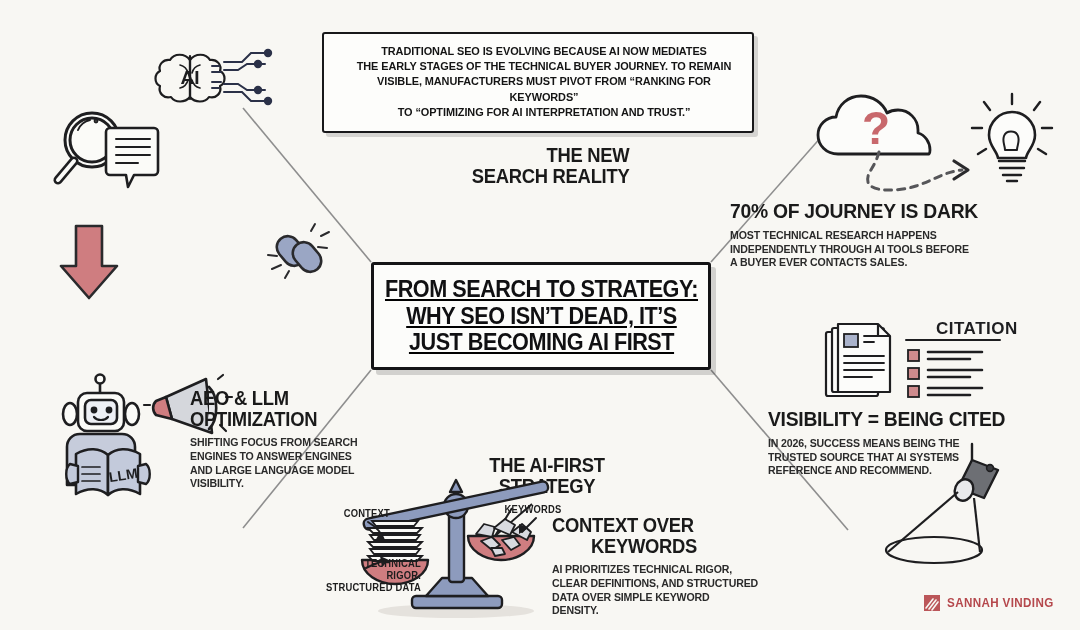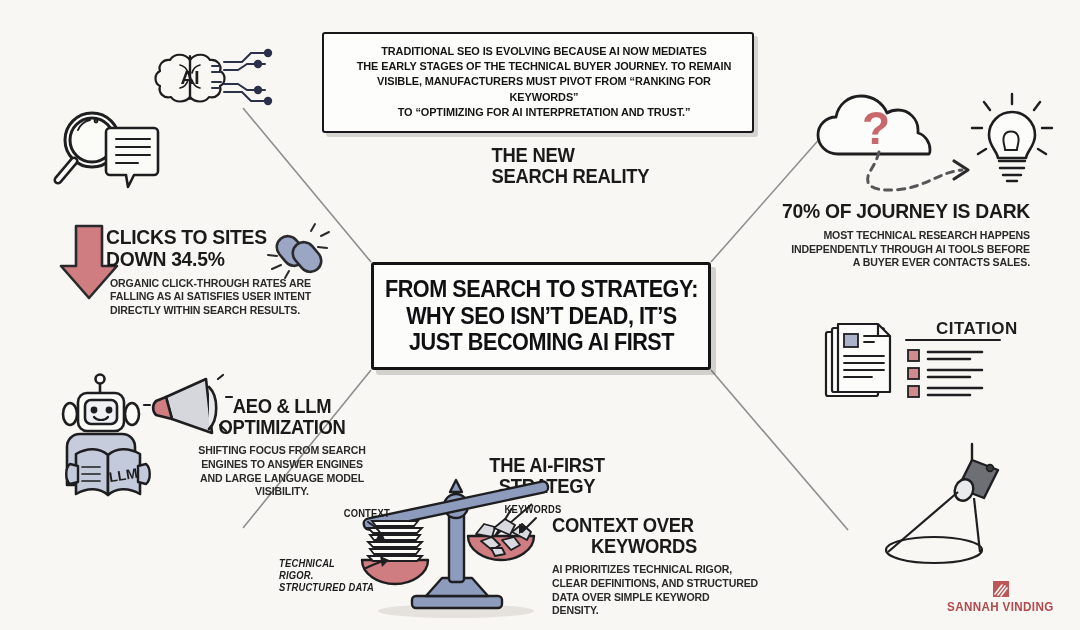--- a/index.html
+++ b/index.html
@@ -76,40 +76,41 @@
   
   #title-card {
     left: 371px; top: 262px; width: 340px; height: 108px;
     background: #fcfcfa;
     border: 3px solid #141416;
     box-sizing: border-box;
     display: flex; align-items: center; justify-content: center;
     box-shadow: 5px 5px 0 rgba(40,40,40,0.18);
     border-radius: 3px;
     z-index: 6;
+    text-decoration: underline;
   }
   #title-card .tt {
     font-weight: bold;
     font-size: 23px;
     line-height: 1.17;
     text-align: center;
     color: #101012;
     text-transform: uppercase;
     letter-spacing: -0.5px;
     transform: scaleX(0.94);
   }
 
   
   .h-lg { font-size: 21px; }
   .h-md { font-size: 20px; }
 
   
   #brand {
     right: 22px; bottom: 16px;
-    display: flex; align-items: center; gap: 0; flex-direction: column;
+    display: flex; align-items: center; gap: 0;
   }
   #brand .bname {
     color: #b5484c;
     font-weight: bold;
     font-size: 12.5px;
     letter-spacing: 0.4px;
     text-transform: uppercase;
     transform: scaleX(0.93);
   }
 
@@ -185,28 +186,20 @@
     <g fill="none" stroke="#2a2a2c" stroke-width="2.4" stroke-linecap="round">
       <g stroke="#2a2a2c" fill="#9aa6c4">
         <rect x="14" y="12" width="22" height="32" rx="11" transform="rotate(-40 25 28)" stroke-width="2.6"></rect>
         <rect x="30" y="18" width="22" height="32" rx="11" transform="rotate(-40 41 34)" stroke-width="2.6"></rect>
       </g>
       <path d="M45 8l4-7M55 13l8-4M52 24l9 1" stroke-width="2"></path>
       <path d="M23 48l-4 7M15 42l-9 4M11 33l-9-1" stroke-width="2"></path>
     </g>
   </svg>
 
-  <div class="abs" style="left:106px;top:226px;width:240px;">
-    <div class="headline h-lg">CLICKS TO SITES</div>
-    <div class="headline h-lg">DOWN 34.5%</div>
-    <div style="height:6px;"></div>
-    <div class="body" style="margin-left:4px;">ORGANIC CLICK-THROUGH RATES ARE</div>
-    <div class="body" style="margin-left:4px;">FALLING AS AI SATISFIES USER INTENT</div>
-    <div class="body" style="margin-left:4px;">DIRECTLY WITHIN SEARCH RESULTS.</div>
-  </div>
 
   <svg class="abs" style="left:56px;top:372px;" width="130" height="126" viewBox="0 0 130 126">
     <g fill="#fbfbf8" stroke="#1e1e20" stroke-width="2.6" stroke-linejoin="round" stroke-linecap="round">
       <path d="M44 10v10" fill="none"></path>
       <circle cx="44" cy="7" r="4.5"></circle>
       <rect x="22" y="21" width="46" height="38" rx="9"></rect>
       <rect x="29" y="28" width="32" height="24" rx="6" fill="#eef0f5"></rect>
       <ellipse cx="14" cy="42" rx="7" ry="11"></ellipse>
       <ellipse cx="76" cy="42" rx="7" ry="11"></ellipse>
       <path d="M24 62h42c8 0 13 6 13 13v38H11V75c0-7 5-13 13-13z" fill="#c6ccdb"></path>
@@ -236,31 +229,31 @@
       <path d="M26 22 L66 4 L72 58 L32 44 Z" fill="#d5d7dc"></path>
       <path d="M26 22 L32 44 L16 40 a10 10 0 0 1 0 -14 Z" fill="#cf7d80"></path>
       <path d="M10 30 h-6" fill="none" stroke-width="2.2"></path>
       <path d="M69 12 a14 24 0 0 1 0 42" fill="#e6e7ea"></path>
     </g>
     <g stroke="#1e1e20" stroke-width="2.2" stroke-linecap="round" fill="none">
       <path d="M78 4l5-4M86 22h6M80 50l6 6"></path>
     </g>
   </svg>
 
-  <div class="abs" style="left:190px;top:396px;width:200px;text-align:center;">
+  <div class="abs" style="left:190px;top:388px;width:200px;">
     <div class="headline h-md">AEO &amp; LLM</div>
     <div class="headline h-md">OPTIMIZATION</div>
     <div style="height:6px;"></div>
     <div class="body">SHIFTING FOCUS FROM SEARCH</div>
     <div class="body">ENGINES TO ANSWER ENGINES</div>
     <div class="body">AND LARGE LANGUAGE MODEL</div>
     <div class="body">VISIBILITY.</div>
   </div>
 
-  <div class="abs" style="left:484px;top:145px;width:190px;text-align:left;">
+  <div class="abs" style="left:447px;top:145px;width:190px;text-align:right;">
     <div class="headline h-md center">THE NEW</div>
     <div class="headline h-md center">SEARCH REALITY</div>
   </div>
 
   <div class="abs" id="title-card">
     <div>
       <div class="tt">FROM SEARCH TO STRATEGY:</div>
       <div class="tt">WHY SEO ISN’T DEAD, IT’S</div>
       <div class="tt">JUST BECOMING AI FIRST</div>
     </div>
@@ -283,21 +276,21 @@
     <g fill="#fcfcfa" stroke="#1e1e20" stroke-width="2.6" stroke-linejoin="round" stroke-linecap="round">
       <path d="M200 24a23 23 0 0 1 23 23c0 11-8 16-9 23h-28c-1-7-9-12-9-23a23 23 0 0 1 23-23z"></path>
       <path d="M187 73h26M188 80h24M191 87h18M195 93h10" fill="none" stroke-width="2.4"></path>
       <path d="M192 48c2-6 12-6 14 0 2 6-1 9-1 14h-12c0-5-3-8-1-14" fill="none" stroke-width="2"></path>
     </g>
     <g stroke="#1e1e20" stroke-width="2.4" stroke-linecap="round">
       <path d="M200 6v10M172 14l6 8M228 14l-6 8M160 40h10M230 40h10M166 66l8-5M234 66l-8-5"></path>
     </g>
   </svg>
 
-  <div class="abs" style="left:742px;top:200px;width:300px;text-align:right;">
+  <div class="abs" style="left:718px;top:200px;width:300px;text-align:left;">
     <div class="headline h-lg center">70% OF JOURNEY IS DARK</div>
     <div style="height:7px;"></div>
     <div class="body center">MOST TECHNICAL RESEARCH HAPPENS</div>
     <div class="body center">INDEPENDENTLY THROUGH AI TOOLS BEFORE</div>
     <div class="body center">A BUYER EVER CONTACTS SALES.</div>
   </div>
 
   <svg class="abs" style="left:818px;top:312px;" width="200" height="92" viewBox="0 0 200 92">
     <g fill="#fcfcfa" stroke="#1e1e20" stroke-width="2.2" stroke-linejoin="round">
       <rect x="8" y="20" width="52" height="64" rx="2"></rect>
@@ -317,20 +310,27 @@
       <rect x="90" y="56" width="11" height="11" fill="#cf8b8d" stroke="#1e1e20" stroke-width="1.8"></rect>
       <rect x="90" y="74" width="11" height="11" fill="#cf8b8d" stroke="#1e1e20" stroke-width="1.8"></rect>
       <g stroke="#1e1e20" stroke-width="2.6" stroke-linecap="round">
         <path d="M110 40h54M110 47h42"></path>
         <path d="M110 58h54M110 65h42"></path>
         <path d="M110 76h54M110 83h42"></path>
       </g>
     </g>
   </svg>
 
+  <div class="abs" style="left:768px;top:408px;width:260px;">
+    <div class="headline h-lg">VISIBILITY = BEING CITED</div>
+    <div style="height:7px;"></div>
+    <div class="body">IN 2026, SUCCESS MEANS BEING THE</div>
+    <div class="body">TRUSTED SOURCE THAT AI SYSTEMS</div>
+    <div class="body">REFERENCE AND RECOMMEND.</div>
+  </div>
 
   <svg class="abs" style="left:880px;top:440px;" width="170" height="140" viewBox="0 0 170 140">
     <path d="M92 4v16" stroke="#1e1e20" stroke-width="2.4" stroke-linecap="round"></path>
     <g fill="#6d6f74" stroke="#1e1e20" stroke-width="2.4" stroke-linejoin="round">
       <path d="M92 20 L118 30 L104 58 L78 48 Z"></path>
       <ellipse cx="84" cy="50" rx="9" ry="11" transform="rotate(22 84 50)" fill="#e9eaec"></ellipse>
     </g>
     <circle cx="110" cy="28" r="3.4" fill="#3a3b3f" stroke="#1e1e20" stroke-width="1.6"></circle>
     <g fill="none" stroke="#1e1e20" stroke-width="2.2" stroke-linejoin="round">
       <path d="M78 52 L8 112"></path>
@@ -395,21 +395,21 @@
   </svg>
 
   <div class="abs" style="left:322px;top:508px;width:70px;text-align:right;">
     <div class="minilabel">CONTEXT</div>
   </div>
 
   <div class="abs" style="left:488px;top:504px;width:90px;text-align:center;">
     <div class="minilabel">KEYWORDS</div>
   </div>
 
-  <div class="abs" style="left:275px;top:558px;width:135px;text-align:left;font-style:italic;">
+  <div class="abs" style="left:290px;top:558px;width:135px;text-align:right;">
     <div class="minilabel">TECHNICAL</div>
     <div class="minilabel">RIGOR.</div>
     <div class="minilabel">STRUCTURED DATA</div>
   </div>
 
   <div class="abs" style="left:552px;top:492px;width:230px;margin-top:23px;">
     <div class="headline h-md" style="text-align:left;">CONTEXT OVER</div>
     <div class="headline h-md" style="text-align:center;padding-right:30px;">KEYWORDS</div>
     <div style="height:6px;"></div>
     <div class="body">AI PRIORITIZES TECHNICAL RIGOR,</div>

